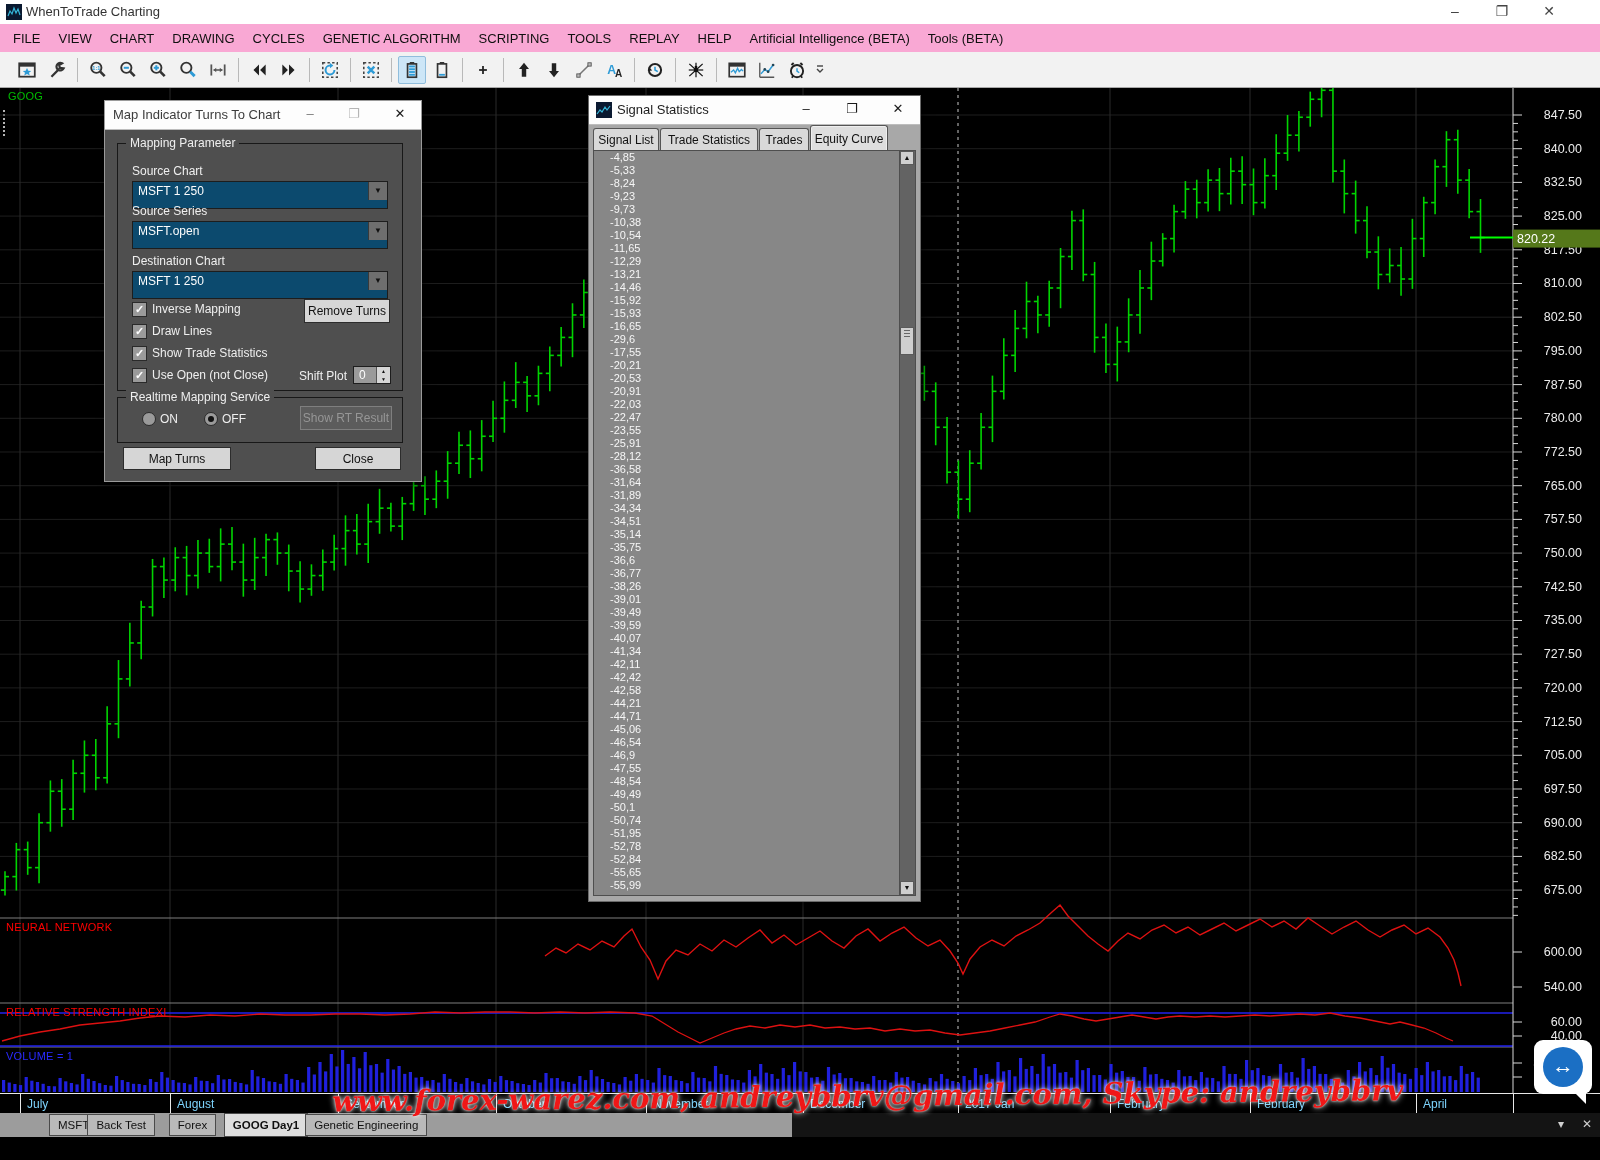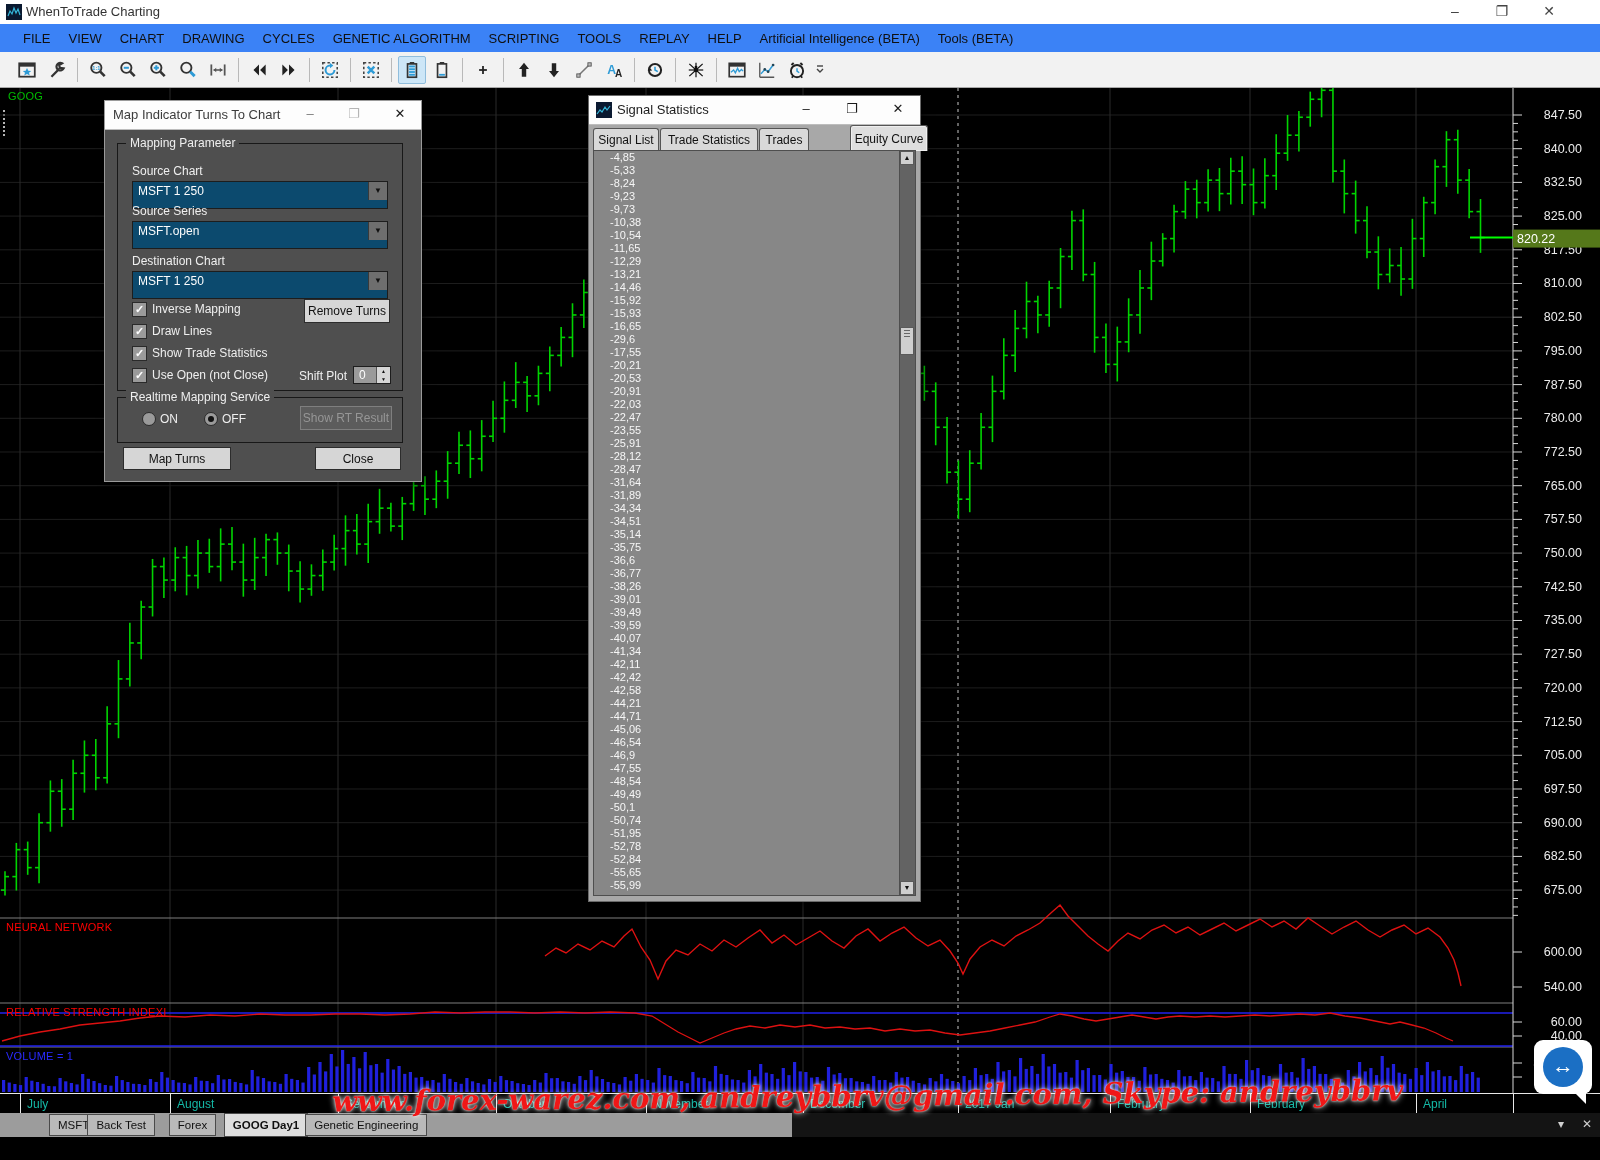--- a/index.html
+++ b/index.html
@@ -4,33 +4,33 @@
 <style>
   html,body{margin:0;padding:0;background:#222;}
   .screen{position:relative;width:1600px;height:1160px;background:#000;overflow:hidden;
           font-family:"Liberation Sans",sans-serif;-webkit-font-smoothing:antialiased;}
   .abs{position:absolute;}
   
   .titlebar{left:0;top:0;width:1600px;height:24px;background:#ffffff;border-bottom:1px solid #e2e2e2;}
   .titlebar .ttext{position:absolute;left:26px;top:4px;font-size:13px;color:#333;}
   .appicon{position:absolute;left:6px;top:4px;width:16px;height:16px;background:#0a1930;}
   .winbtn{position:absolute;top:0;width:30px;height:23px;text-align:center;color:#444;font-size:14px;line-height:22px;}
-  .menubar{left:0;top:24px;width:1600px;height:28px;background:#3b82f6;display:flex;align-items:center;padding-left:14px;box-sizing:border-box;}
+  .menubar{left:0;top:24px;width:1600px;height:28px;background:#f9a8d4;display:flex;align-items:center;padding-left:4px;box-sizing:border-box;}
   .menubar .mi{font-size:13px;color:#101010;padding:4px 9px;white-space:nowrap;}
   .gripper{position:absolute;left:3px;width:3px;border-left:2px dotted #b5b5b5;}
   .toolbar{left:0;top:52px;width:1600px;height:36px;background:#f2f2f2;border-bottom:1px solid #a9a9a9;display:flex;align-items:center;padding-left:12px;box-sizing:border-box;}
   .tbtn{width:26px;height:26px;margin:0 1px;display:flex;align-items:center;justify-content:center;border:1px solid transparent;border-radius:2px;}
   .tbtn.active{background:#cde6f7;border-color:#90bddc;}
   .tsep{width:1px;height:24px;background:#b9b9b9;margin:0 5px;}
   
   .chartwrap{left:0;top:88px;width:1600px;height:1005px;}
   .paneltag{position:absolute;font-size:11px;letter-spacing:.2px;}
   
   .monthsbar{left:0;top:1093px;width:1600px;height:20px;background:#000;border-top:1px solid #e8e8e8;box-sizing:border-box;}
-  .month-label{position:absolute;top:3px;font-size:12px;color:#14b8a6;}
+  .month-label{position:absolute;top:3px;font-size:12px;color:#7dd3fc;}
   .month-tick{position:absolute;top:0;width:1px;height:20px;background:#e8e8e8;}
   
   .tabsrow{left:0;top:1113px;width:1600px;height:24px;background:#9c9c9c;}
   .tabsdark{position:absolute;left:792px;top:0;width:808px;height:24px;background:#141414;}
   .dtab{position:absolute;top:1px;height:20px;background:#b9b9b9;border:1px solid #4a4a4a;font-size:11.5px;color:#101010;
         display:flex;align-items:center;padding:0 8px;white-space:nowrap;}
   .dtab.active{background:#dedede;font-weight:bold;height:22px;top:0;}
   .strip-ctl{position:absolute;top:4px;color:#d0d0d0;font-size:12px;}
   
   .statusbar{left:0;top:1137px;width:1600px;height:23px;background:#c9c9c9;border-top:1px solid #8f8f8f;box-sizing:border-box;}
@@ -1259,21 +1259,21 @@
         </svg>
       <span class="dtext" style="left:28px;color:#1c1c1c;">Signal Statistics</span>
       <span class="dbtn" style="left:204px;color:#1a1a1a;">–</span>
       <span class="dbtn" style="left:250px;color:#1a1a1a;">❐</span>
       <span class="dbtn" style="left:296px;color:#1a1a1a;">✕</span>
     </div>
     <div id="sigtabs">
         <div class="stab" style="left: 4px; width: 64px;">Signal List</div>
         <div class="stab" style="left: 71px; width: 96px;">Trade Statistics</div>
         <div class="stab" style="left: 170px; width: 48px;">Trades</div>
-        <div class="stab active" style="left: 221px; width: 76px; margin-left: 40px;">Equity Curve</div>
+        <div class="stab active" style="left: 221px; width: 76px;">Equity Curve</div>
       </div>
     <div class="siglist" id="siglist">
       <div id="sigrows">
           <div class="sigrow">-4,85</div>
           <div class="sigrow">-5,33</div>
           <div class="sigrow">-8,24</div>
           <div class="sigrow">-9,23</div>
           <div class="sigrow">-9,73</div>
           <div class="sigrow">-10,38</div>
           <div class="sigrow">-10,54</div>
@@ -1287,21 +1287,21 @@
           <div class="sigrow">-29,6</div>
           <div class="sigrow">-17,55</div>
           <div class="sigrow">-20,21</div>
           <div class="sigrow">-20,53</div>
           <div class="sigrow">-20,91</div>
           <div class="sigrow">-22,03</div>
           <div class="sigrow">-22,47</div>
           <div class="sigrow">-23,55</div>
           <div class="sigrow">-25,91</div>
           <div class="sigrow">-28,12</div>
-          <div class="sigrow">-28,47</div>
+          <div class="sigrow">-36,58</div>
           <div class="sigrow">-31,64</div>
           <div class="sigrow">-31,89</div>
           <div class="sigrow">-34,34</div>
           <div class="sigrow">-34,51</div>
           <div class="sigrow">-35,14</div>
           <div class="sigrow">-35,75</div>
           <div class="sigrow">-36,6</div>
           <div class="sigrow">-36,77</div>
           <div class="sigrow">-38,26</div>
           <div class="sigrow">-39,01</div>

